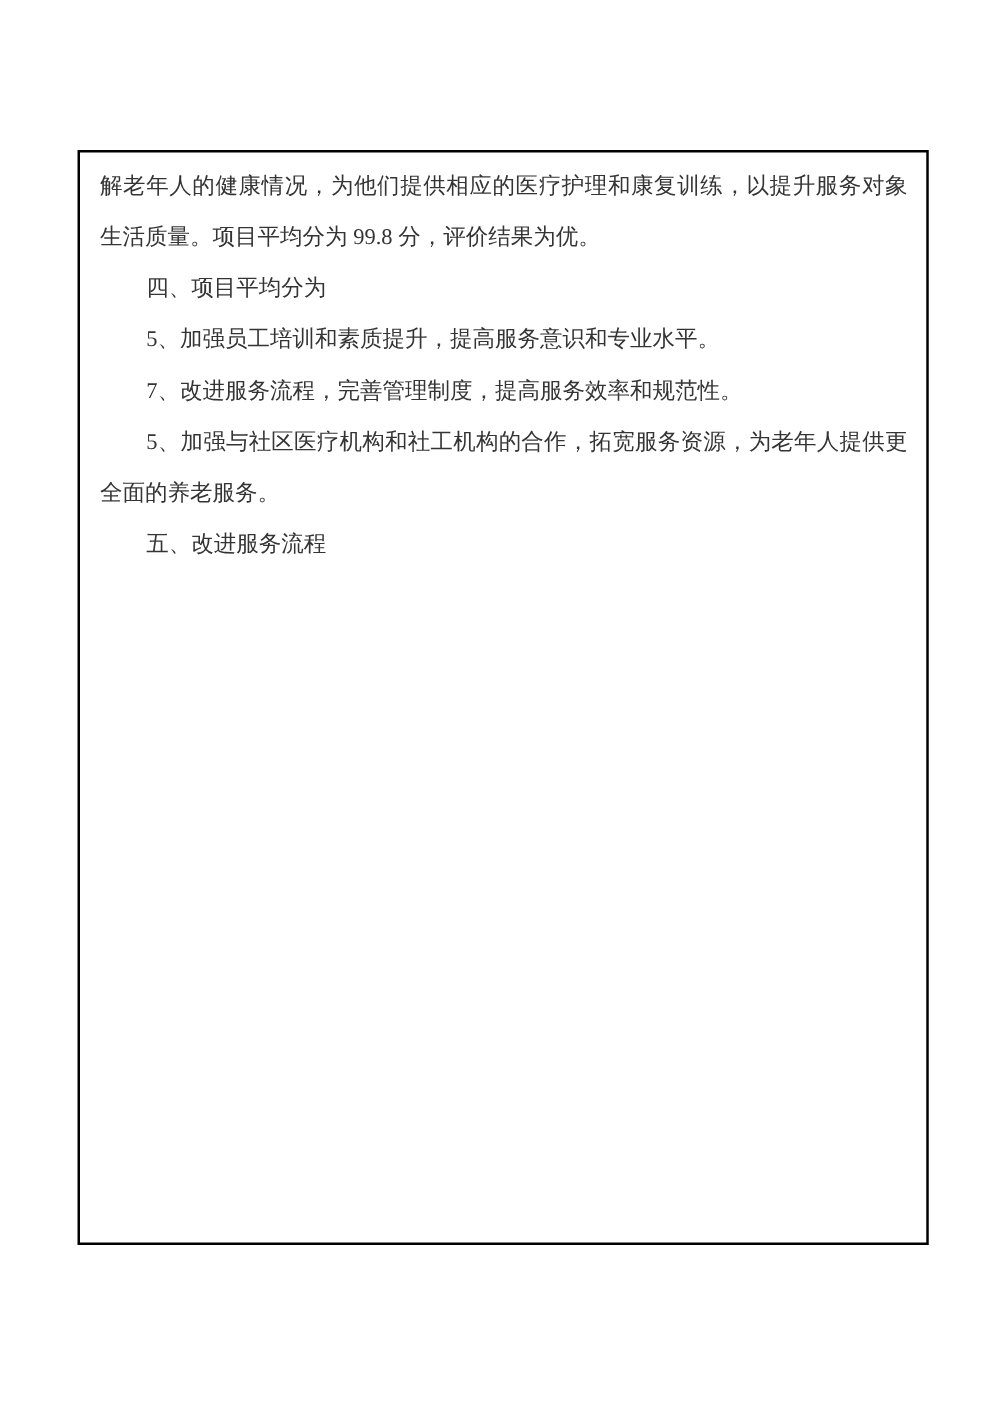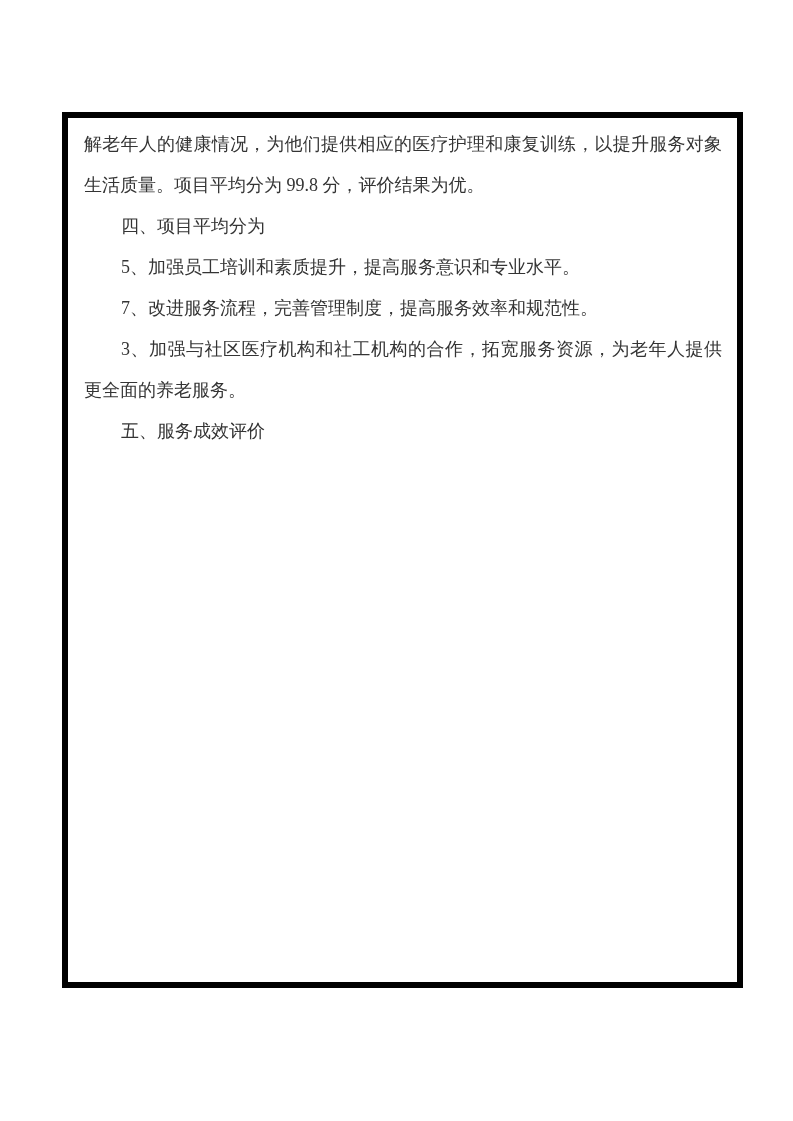--- a/index.html
+++ b/index.html
@@ -11,25 +11,25 @@
     position: relative;
     width: 793px;
     height: 1121px;
     background: #ffffff;
     overflow: hidden;
     font-family: "Liberation Serif", "DejaVu Serif", serif;
   }
   .doc-cell {
     position: absolute;
     left: 62px;
-    top: 112px;
+    top: 120px;
     width: 681px;
     height: 876px;
     box-sizing: border-box;
-    border: 6px solid #000000;
+    border: 2px solid #000000;
     padding: 6px 15px 0 16px;
     background: #ffffff;
   }
   .doc-cell p {
     margin: 0;
     font-size: 18px;
     line-height: 41px;
     color: #343434;
     text-align: justify;
     text-justify: inter-ideograph;
@@ -41,16 +41,16 @@
 </style>
 </head>
 <body>
 
 <div class="page">
   <div class="doc-cell">
     <p>解老年人的健康情况，为他们提供相应的医疗护理和康复训练，以提升服务对象生活质量。项目平均分为 99.8 分，评价结果为优。</p>
     <p class="indent">四、项目平均分为</p>
     <p class="indent">5、加强员工培训和素质提升，提高服务意识和专业水平。</p>
     <p class="indent">7、改进服务流程，完善管理制度，提高服务效率和规范性。</p>
-    <p class="indent">3、加强与社区医疗机构和社工机构的合作，拓宽服务资源，为老年人提供更全面的养老服务。</p>
-    <p class="indent">五、服务成效评价</p>
+    <p class="indent">5、加强与社区医疗机构和社工机构的合作，拓宽服务资源，为老年人提供更全面的养老服务。</p>
+    <p class="indent">五、改进服务流程</p>
   </div>
 </div>
 
 </body></html>

